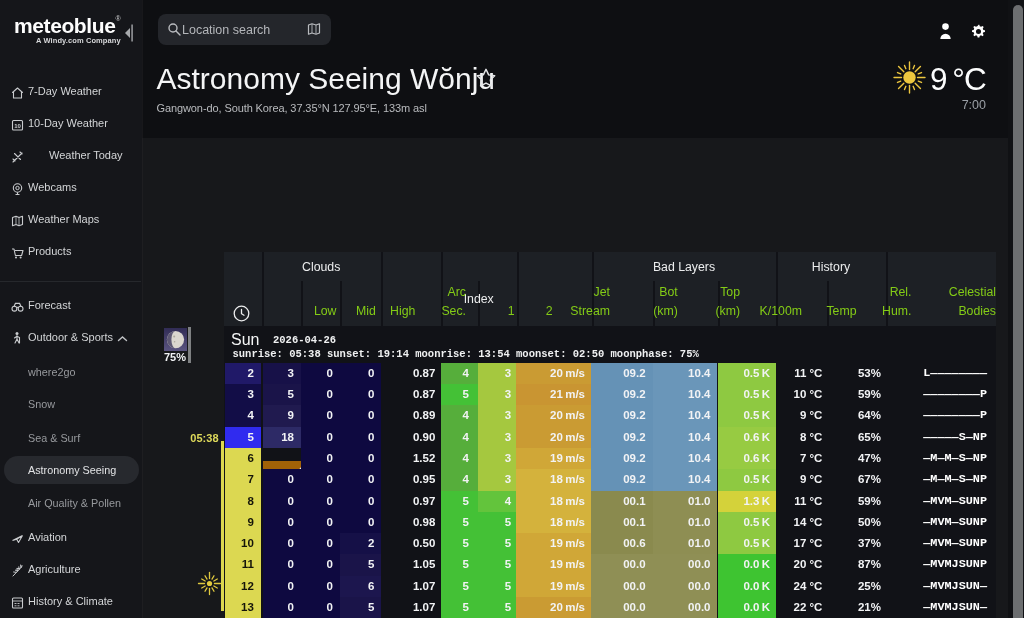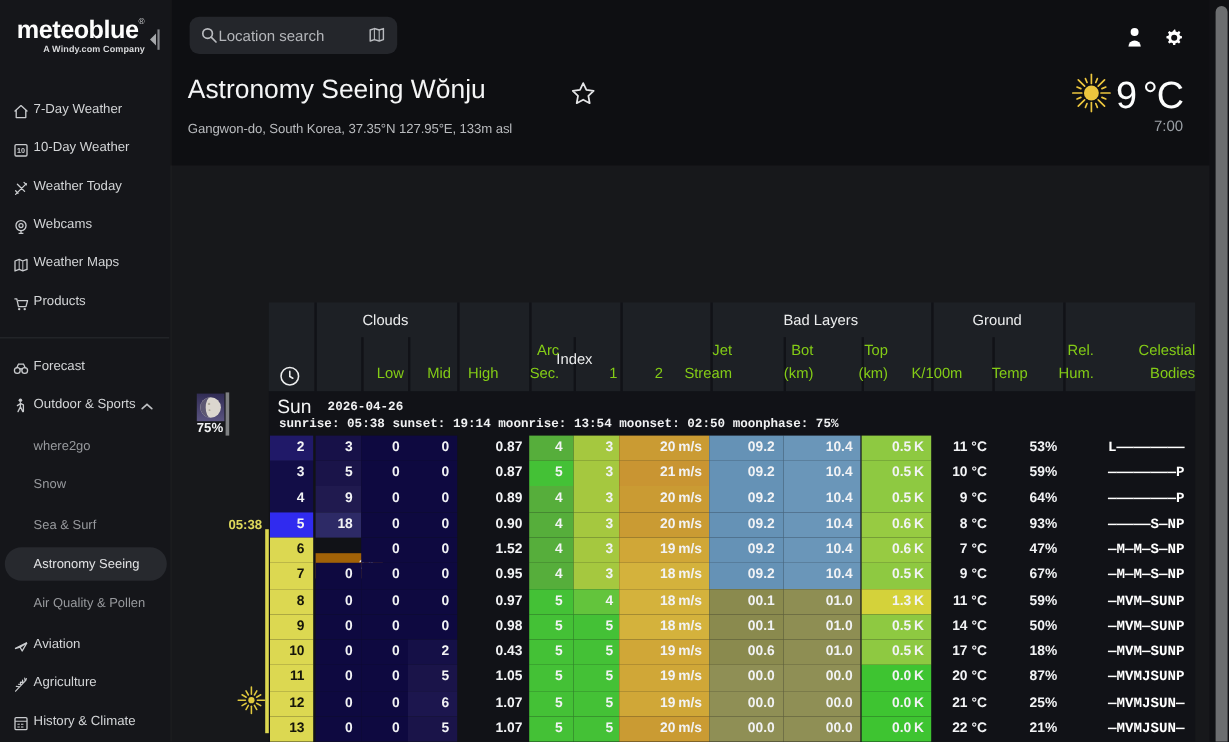--- a/index.html
+++ b/index.html
@@ -27,21 +27,21 @@
   </svg>
 <div class="nav" style="top:85.0px;">7-Day Weather</div>
 <svg class="abs" style="left:11.0px;top:117.5px;" width="13" height="14" viewBox="0 0 13 14">
     <rect x="1.5" y="2.5" width="10" height="9.5" rx="1" fill="none" stroke="#c9cbce" stroke-width="1.1"></rect>
     <text x="6.5" y="9.7" font-size="6" font-weight="700" fill="#c9cbce" text-anchor="middle" font-family="Liberation Sans">10</text>
   </svg>
 <div class="nav" style="top:117.0px;">10-Day Weather</div>
 <svg class="abs" style="left:11.0px;top:149.5px;" width="13" height="14" viewBox="0 0 13 14">
     <path d="M2 12 L11 3 M3.5 3.5 L9.5 9.5 M9 2 l2 2 M2 9 l2 2" fill="none" stroke="#c9cbce" stroke-width="1.1" stroke-linecap="round"></path>
   </svg>
-<div class="nav" style="top:149.0px;">Weather Today</div>
+<div class="nav" style="top:149.0px;margin-left:21px;">Weather Today</div>
 <svg class="abs" style="left:11.0px;top:181.5px;" width="13" height="14" viewBox="0 0 13 14">
     <circle cx="6.5" cy="6" r="4.2" fill="none" stroke="#c9cbce" stroke-width="1.1"></circle>
     <circle cx="6.5" cy="6" r="1.7" fill="none" stroke="#c9cbce" stroke-width="1"></circle>
     <path d="M4.5 12.5 h4 M6.5 10.2 v2" stroke="#c9cbce" stroke-width="1.1"></path>
   </svg>
 <div class="nav" style="top:181.0px;">Webcams</div>
 <svg class="abs" style="left:11.0px;top:213.5px;" width="13" height="14" viewBox="0 0 13 14">
     <path d="M1.5 3.5 L5 2.2 L8 3.5 L11.5 2.2 V10.5 L8 11.8 L5 10.5 L1.5 11.8 Z" fill="none" stroke="#c9cbce" stroke-width="1.1" stroke-linejoin="round"></path>
     <path d="M5 2.5 V10.2 M8 3.8 V11.5" stroke="#c9cbce" stroke-width="0.8"></path>
   </svg>
@@ -96,21 +96,21 @@
     <path d="M1.5 3 L5 1.8 L9 3 L12.5 1.8 V11 L9 12.2 L5 11 L1.5 12.2 Z" fill="none" stroke="#b9bbbf" stroke-width="1.2" stroke-linejoin="round"></path>
     <path d="M5 2 V11 M9 3 V12" stroke="#b9bbbf" stroke-width="0.9"></path>
   </svg>
 <svg class="abs" style="left:939.5px;top:22.5px;" width="11" height="16" viewBox="0 0 11 16">
     <circle cx="5.5" cy="3.6" r="3.3" fill="#fff"></circle>
     <path d="M0.3 15.9 a5.2 5.2 0 0 1 10.4 0 Z" fill="#fff"></path>
   </svg>
 <svg class="abs" style="left:971px;top:24px;" width="15" height="15" viewBox="0 0 19 19">
     <path fill="#fff" d="M9.5 0.8 l1.1 0 0.45 2.1 a7 7 0 0 1 1.7 0.7 l1.8-1.2 1.55 1.55 -1.2 1.8 a7 7 0 0 1 0.7 1.7 l2.1 0.45 0 2.2 -2.1 0.45 a7 7 0 0 1 -0.7 1.7 l1.2 1.8 -1.55 1.55 -1.8 -1.2 a7 7 0 0 1 -1.7 0.7 l-0.45 2.1 -2.2 0 -0.45 -2.1 a7 7 0 0 1 -1.7 -0.7 l-1.8 1.2 -1.55 -1.55 1.2 -1.8 a7 7 0 0 1 -0.7 -1.7 l-2.1 -0.45 0 -2.2 2.1 -0.45 a7 7 0 0 1 0.7 -1.7 l-1.2 -1.8 1.55 -1.55 1.8 1.2 a7 7 0 0 1 1.7 -0.7 Z M9.5 6.3 a3.2 3.2 0 1 0 0 6.4 a3.2 3.2 0 0 0 0 -6.4 Z"></path>
   </svg>
-<div class="abs" style="left:156.5px;top:62px;font-size:22px;color:#f4f5f6;letter-spacing:0;">Astronomy Seeing Wŏnju</div>
+<div class="abs" style="left:156.5px;top:62px;font-size:30px;color:#f4f5f6;letter-spacing:0;">Astronomy Seeing Wŏnju</div>
 <svg class="abs" style="left:475px;top:67px;" width="22" height="22" viewBox="0 0 24 24">
     <path d="M12 2.5 L14.9 8.6 L21.5 9.5 L16.7 14.1 L17.9 20.7 L12 17.5 L6.1 20.7 L7.3 14.1 L2.5 9.5 L9.1 8.6 Z" fill="none" stroke="#e4e5e7" stroke-width="1.6" stroke-linejoin="round"></path>
   </svg>
 <div class="abs" style="left:156.5px;top:101.5px;font-size:11px;letter-spacing:-0.1px;color:#b9bbbe;">Gangwon-do, South Korea, 37.35°N 127.95°E, 133m asl</div>
 <svg class="abs" style="left:893px;top:61px;" width="33" height="33" viewBox="0 0 33 33">
 <line x1="24.50" y1="16.50" x2="32.00" y2="16.50" stroke="#ecc63e" stroke-width="1.4" stroke-linecap="round"></line>
     <line x1="25.28" y1="20.14" x2="28.51" y2="21.47" stroke="#ecc63e" stroke-width="1.4" stroke-linecap="round"></line>
     <line x1="22.16" y1="22.16" x2="27.46" y2="27.46" stroke="#ecc63e" stroke-width="1.4" stroke-linecap="round"></line>
     <line x1="20.14" y1="25.28" x2="21.47" y2="28.51" stroke="#ecc63e" stroke-width="1.4" stroke-linecap="round"></line>
     <line x1="16.50" y1="24.50" x2="16.50" y2="32.00" stroke="#ecc63e" stroke-width="1.4" stroke-linecap="round"></line>
@@ -140,21 +140,21 @@
 <div class="hsep" style="left:886.0px;top:252.3px;height:73.7px;"></div>
 <div class="hsep" style="left:300.7px;top:281px;height:45px;"></div>
 <div class="hsep" style="left:339.8px;top:281px;height:45px;"></div>
 <div class="hsep" style="left:478.4px;top:281px;height:45px;"></div>
 <div class="hsep" style="left:652.6px;top:281px;height:45px;"></div>
 <div class="hsep" style="left:717.5px;top:281px;height:45px;"></div>
 <div class="hsep" style="left:827.4px;top:281px;height:45px;"></div>
 <div class="glab" style="left:261.2px;top:260px;width:120px;">Clouds</div>
 <div class="glab" style="left:418.7px;top:260px;width:120px;margin-top:32px;">Index</div>
 <div class="glab" style="left:624.0px;top:260px;width:120px;">Bad Layers</div>
-<div class="glab" style="left:771.0px;top:260px;width:120px;">Ground</div>
+<div class="glab" style="left:771.0px;top:260px;width:120px;">History</div>
 <div class="slab" style="left:226.5px;top:302px;width:110px;">Low</div>
 <div class="slab" style="left:265.9px;top:302px;width:110px;">Mid</div>
 <div class="slab" style="left:305.4px;top:302px;width:110px;">High</div>
 <div class="slab" style="left:356.0px;top:283px;width:110px;">Arc<br>Sec.</div>
 <div class="slab" style="left:404.5px;top:302px;width:110px;">1</div>
 <div class="slab" style="left:442.5px;top:302px;width:110px;">2</div>
 <div class="slab" style="left:500.0px;top:283px;width:110px;">Jet<br>Stream</div>
 <div class="slab" style="left:567.8px;top:283px;width:110px;">Bot<br>(km)</div>
 <div class="slab" style="left:630.0px;top:283px;width:110px;">Top<br>(km)</div>
 <div class="slab" style="left:692.0px;top:302px;width:110px;">K/100m</div>
@@ -215,21 +215,21 @@
 <div class="cell" style="left:301.0px;top:426.74px;width:39.0px;height:21.28px;line-height:21.28px;padding-right:7px;background:#0e0940;">0</div>
 <div class="cell" style="left:340.0px;top:426.74px;width:41.3px;height:21.28px;line-height:21.28px;padding-right:7px;background:#0e0940;">0</div>
 <div class="cell" style="left:381.3px;top:426.74px;width:59.5px;height:21.28px;line-height:21.28px;padding-right:5.5px;">0.90</div>
 <div class="cell" style="left:440.8px;top:426.74px;width:37.1px;height:21.28px;line-height:21.28px;padding-right:9px;background:#56ae3b;">4</div>
 <div class="cell" style="left:477.9px;top:426.74px;width:38.2px;height:21.28px;line-height:21.28px;padding-right:5px;background:#a5c83f;">3</div>
 <div class="cell" style="left:516.1px;top:426.74px;width:74.9px;height:21.28px;line-height:21.28px;padding-right:6px;background:#ca9b33;">20 m/s</div>
 <div class="cell" style="left:591.0px;top:426.74px;width:61.6px;height:21.28px;line-height:21.28px;padding-right:7px;background:#6592b6;">09.2</div>
 <div class="cell" style="left:652.6px;top:426.74px;width:64.9px;height:21.28px;line-height:21.28px;padding-right:7px;background:#6a96b9;">10.4</div>
 <div class="cell" style="left:717.5px;top:426.74px;width:58.5px;height:21.28px;line-height:21.28px;padding-right:6px;background:#97cb42;">0.6 K</div>
 <div class="cell" style="left:776.0px;top:426.74px;width:51.4px;height:21.28px;line-height:21.28px;padding-right:5px;">8 °C</div>
-<div class="cell" style="left:827.4px;top:426.74px;width:58.6px;height:21.28px;line-height:21.28px;padding-right:5px;">93%</div>
+<div class="cell" style="left:827.4px;top:426.74px;width:58.6px;height:21.28px;line-height:21.28px;padding-right:5px;">65%</div>
 <div class="celltx" style="left:886.0px;top:426.74px;width:110.0px;height:21.28px;line-height:21.28px;padding-right:9px;">—————S—NP</div>
 <div class="cell" style="left:225.0px;top:448.02px;width:35.8px;height:21.28px;line-height:21.28px;padding-right:7px;background:#dcd851;color:#15150a;">6</div>
 <div class="cell" style="left:262.8px;top:461px;width:56px;height:21.28px;line-height:21.28px;padding-right:7px;background:#a16207;">14</div>
 <div class="cell" style="left:301.0px;top:448.02px;width:39.0px;height:21.28px;line-height:21.28px;padding-right:7px;background:#0e0940;">0</div>
 <div class="cell" style="left:340.0px;top:448.02px;width:41.3px;height:21.28px;line-height:21.28px;padding-right:7px;background:#0e0940;">0</div>
 <div class="cell" style="left:381.3px;top:448.02px;width:59.5px;height:21.28px;line-height:21.28px;padding-right:5.5px;">1.52</div>
 <div class="cell" style="left:440.8px;top:448.02px;width:37.1px;height:21.28px;line-height:21.28px;padding-right:9px;background:#56ae3b;">4</div>
 <div class="cell" style="left:477.9px;top:448.02px;width:38.2px;height:21.28px;line-height:21.28px;padding-right:5px;background:#a5c83f;">3</div>
 <div class="cell" style="left:516.1px;top:448.02px;width:74.9px;height:21.28px;line-height:21.28px;padding-right:6px;background:#d0a737;">19 m/s</div>
 <div class="cell" style="left:591.0px;top:448.02px;width:61.6px;height:21.28px;line-height:21.28px;padding-right:7px;background:#6592b6;">09.2</div>
@@ -277,29 +277,29 @@
 <div class="cell" style="left:591.0px;top:511.86px;width:61.6px;height:21.28px;line-height:21.28px;padding-right:7px;background:#8a8a4e;">00.1</div>
 <div class="cell" style="left:652.6px;top:511.86px;width:64.9px;height:21.28px;line-height:21.28px;padding-right:7px;background:#8e8e53;">01.0</div>
 <div class="cell" style="left:717.5px;top:511.86px;width:58.5px;height:21.28px;line-height:21.28px;padding-right:6px;background:#8ec941;">0.5 K</div>
 <div class="cell" style="left:776.0px;top:511.86px;width:51.4px;height:21.28px;line-height:21.28px;padding-right:5px;">14 °C</div>
 <div class="cell" style="left:827.4px;top:511.86px;width:58.6px;height:21.28px;line-height:21.28px;padding-right:5px;">50%</div>
 <div class="celltx" style="left:886.0px;top:511.86px;width:110.0px;height:21.28px;line-height:21.28px;padding-right:9px;">—MVM—SUNP</div>
 <div class="cell" style="left:225.0px;top:533.14px;width:35.8px;height:21.28px;line-height:21.28px;padding-right:7px;background:#dcd851;color:#15150a;">10</div>
 <div class="cell" style="left:262.8px;top:533.14px;width:38.2px;height:21.28px;line-height:21.28px;padding-right:7px;background:#0e0940;">0</div>
 <div class="cell" style="left:301.0px;top:533.14px;width:39.0px;height:21.28px;line-height:21.28px;padding-right:7px;background:#0e0940;">0</div>
 <div class="cell" style="left:340.0px;top:533.14px;width:41.3px;height:21.28px;line-height:21.28px;padding-right:7px;background:#151047;">2</div>
-<div class="cell" style="left:381.3px;top:533.14px;width:59.5px;height:21.28px;line-height:21.28px;padding-right:5.5px;">0.43</div>
+<div class="cell" style="left:381.3px;top:533.14px;width:59.5px;height:21.28px;line-height:21.28px;padding-right:5.5px;">0.50</div>
 <div class="cell" style="left:440.8px;top:533.14px;width:37.1px;height:21.28px;line-height:21.28px;padding-right:9px;background:#44c136;">5</div>
 <div class="cell" style="left:477.9px;top:533.14px;width:38.2px;height:21.28px;line-height:21.28px;padding-right:5px;background:#44c136;">5</div>
 <div class="cell" style="left:516.1px;top:533.14px;width:74.9px;height:21.28px;line-height:21.28px;padding-right:6px;background:#d0a737;">19 m/s</div>
 <div class="cell" style="left:591.0px;top:533.14px;width:61.6px;height:21.28px;line-height:21.28px;padding-right:7px;background:#8a8a4e;">00.6</div>
 <div class="cell" style="left:652.6px;top:533.14px;width:64.9px;height:21.28px;line-height:21.28px;padding-right:7px;background:#8e8e53;">01.0</div>
 <div class="cell" style="left:717.5px;top:533.14px;width:58.5px;height:21.28px;line-height:21.28px;padding-right:6px;background:#8ec941;">0.5 K</div>
 <div class="cell" style="left:776.0px;top:533.14px;width:51.4px;height:21.28px;line-height:21.28px;padding-right:5px;">17 °C</div>
-<div class="cell" style="left:827.4px;top:533.14px;width:58.6px;height:21.28px;line-height:21.28px;padding-right:5px;">18%</div>
+<div class="cell" style="left:827.4px;top:533.14px;width:58.6px;height:21.28px;line-height:21.28px;padding-right:5px;">37%</div>
 <div class="celltx" style="left:886.0px;top:533.14px;width:110.0px;height:21.28px;line-height:21.28px;padding-right:9px;">—MVM—SUNP</div>
 <div class="cell" style="left:225.0px;top:554.42px;width:35.8px;height:21.28px;line-height:21.28px;padding-right:7px;background:#dcd851;color:#15150a;">11</div>
 <div class="cell" style="left:262.8px;top:554.42px;width:38.2px;height:21.28px;line-height:21.28px;padding-right:7px;background:#0e0940;">0</div>
 <div class="cell" style="left:301.0px;top:554.42px;width:39.0px;height:21.28px;line-height:21.28px;padding-right:7px;background:#0e0940;">0</div>
 <div class="cell" style="left:340.0px;top:554.42px;width:41.3px;height:21.28px;line-height:21.28px;padding-right:7px;background:#1a1449;">5</div>
 <div class="cell" style="left:381.3px;top:554.42px;width:59.5px;height:21.28px;line-height:21.28px;padding-right:5.5px;">1.05</div>
 <div class="cell" style="left:440.8px;top:554.42px;width:37.1px;height:21.28px;line-height:21.28px;padding-right:9px;background:#44c136;">5</div>
 <div class="cell" style="left:477.9px;top:554.42px;width:38.2px;height:21.28px;line-height:21.28px;padding-right:5px;background:#44c136;">5</div>
 <div class="cell" style="left:516.1px;top:554.42px;width:74.9px;height:21.28px;line-height:21.28px;padding-right:6px;background:#d0a737;">19 m/s</div>
 <div class="cell" style="left:591.0px;top:554.42px;width:61.6px;height:21.28px;line-height:21.28px;padding-right:7px;background:#8f8f55;">00.0</div>
@@ -312,21 +312,21 @@
 <div class="cell" style="left:262.8px;top:575.70px;width:38.2px;height:21.28px;line-height:21.28px;padding-right:7px;background:#0e0940;">0</div>
 <div class="cell" style="left:301.0px;top:575.70px;width:39.0px;height:21.28px;line-height:21.28px;padding-right:7px;background:#0e0940;">0</div>
 <div class="cell" style="left:340.0px;top:575.70px;width:41.3px;height:21.28px;line-height:21.28px;padding-right:7px;background:#1c164e;">6</div>
 <div class="cell" style="left:381.3px;top:575.70px;width:59.5px;height:21.28px;line-height:21.28px;padding-right:5.5px;">1.07</div>
 <div class="cell" style="left:440.8px;top:575.70px;width:37.1px;height:21.28px;line-height:21.28px;padding-right:9px;background:#44c136;">5</div>
 <div class="cell" style="left:477.9px;top:575.70px;width:38.2px;height:21.28px;line-height:21.28px;padding-right:5px;background:#44c136;">5</div>
 <div class="cell" style="left:516.1px;top:575.70px;width:74.9px;height:21.28px;line-height:21.28px;padding-right:6px;background:#d0a737;">19 m/s</div>
 <div class="cell" style="left:591.0px;top:575.70px;width:61.6px;height:21.28px;line-height:21.28px;padding-right:7px;background:#8f8f55;">00.0</div>
 <div class="cell" style="left:652.6px;top:575.70px;width:64.9px;height:21.28px;line-height:21.28px;padding-right:7px;background:#8f8f55;">00.0</div>
 <div class="cell" style="left:717.5px;top:575.70px;width:58.5px;height:21.28px;line-height:21.28px;padding-right:6px;background:#3ec431;">0.0 K</div>
-<div class="cell" style="left:776.0px;top:575.70px;width:51.4px;height:21.28px;line-height:21.28px;padding-right:5px;">21 °C</div>
+<div class="cell" style="left:776.0px;top:575.70px;width:51.4px;height:21.28px;line-height:21.28px;padding-right:5px;">24 °C</div>
 <div class="cell" style="left:827.4px;top:575.70px;width:58.6px;height:21.28px;line-height:21.28px;padding-right:5px;">25%</div>
 <div class="celltx" style="left:886.0px;top:575.70px;width:110.0px;height:21.28px;line-height:21.28px;padding-right:9px;">—MVMJSUN—</div>
 <div class="cell" style="left:225.0px;top:596.98px;width:35.8px;height:21.28px;line-height:21.28px;padding-right:7px;background:#dcd851;color:#15150a;">13</div>
 <div class="cell" style="left:262.8px;top:596.98px;width:38.2px;height:21.28px;line-height:21.28px;padding-right:7px;background:#0e0940;">0</div>
 <div class="cell" style="left:301.0px;top:596.98px;width:39.0px;height:21.28px;line-height:21.28px;padding-right:7px;background:#0e0940;">0</div>
 <div class="cell" style="left:340.0px;top:596.98px;width:41.3px;height:21.28px;line-height:21.28px;padding-right:7px;background:#1a1449;">5</div>
 <div class="cell" style="left:381.3px;top:596.98px;width:59.5px;height:21.28px;line-height:21.28px;padding-right:5.5px;">1.07</div>
 <div class="cell" style="left:440.8px;top:596.98px;width:37.1px;height:21.28px;line-height:21.28px;padding-right:9px;background:#44c136;">5</div>
 <div class="cell" style="left:477.9px;top:596.98px;width:38.2px;height:21.28px;line-height:21.28px;padding-right:5px;background:#44c136;">5</div>
 <div class="cell" style="left:516.1px;top:596.98px;width:74.9px;height:21.28px;line-height:21.28px;padding-right:6px;background:#ca9b33;">20 m/s</div>

